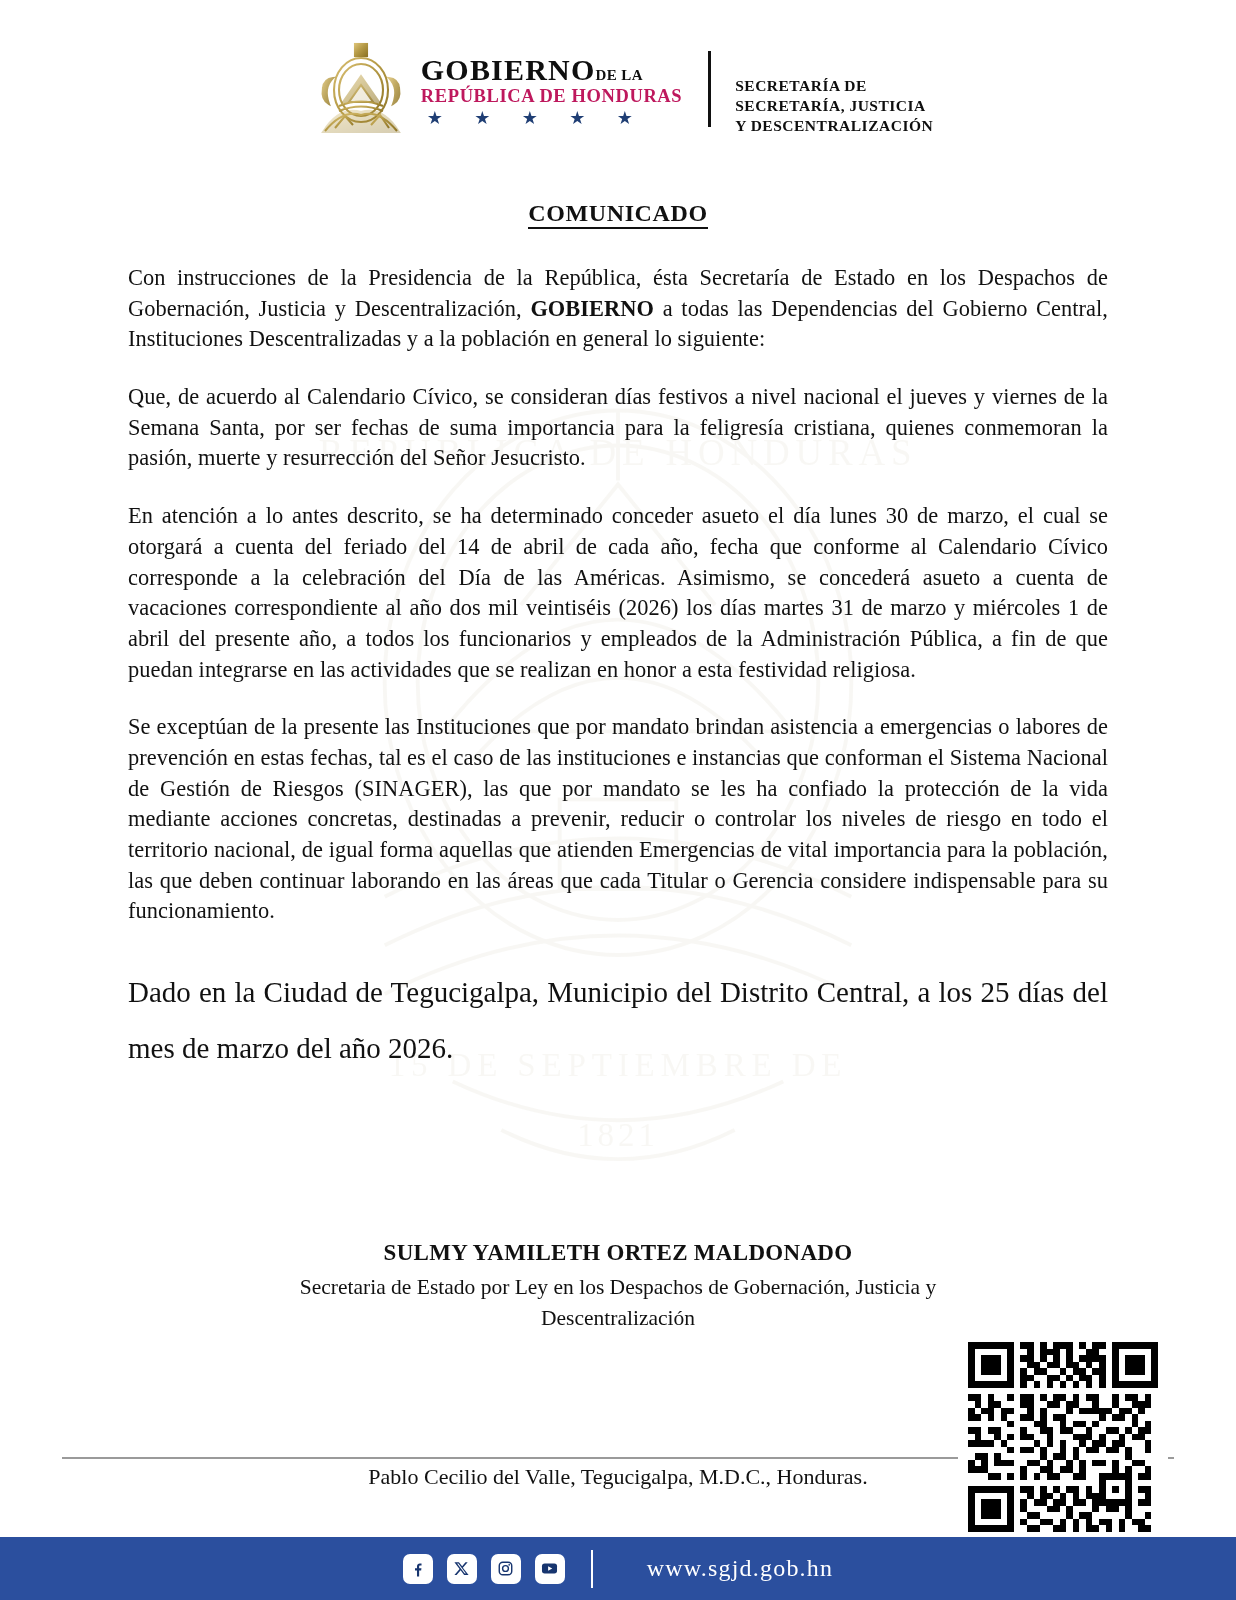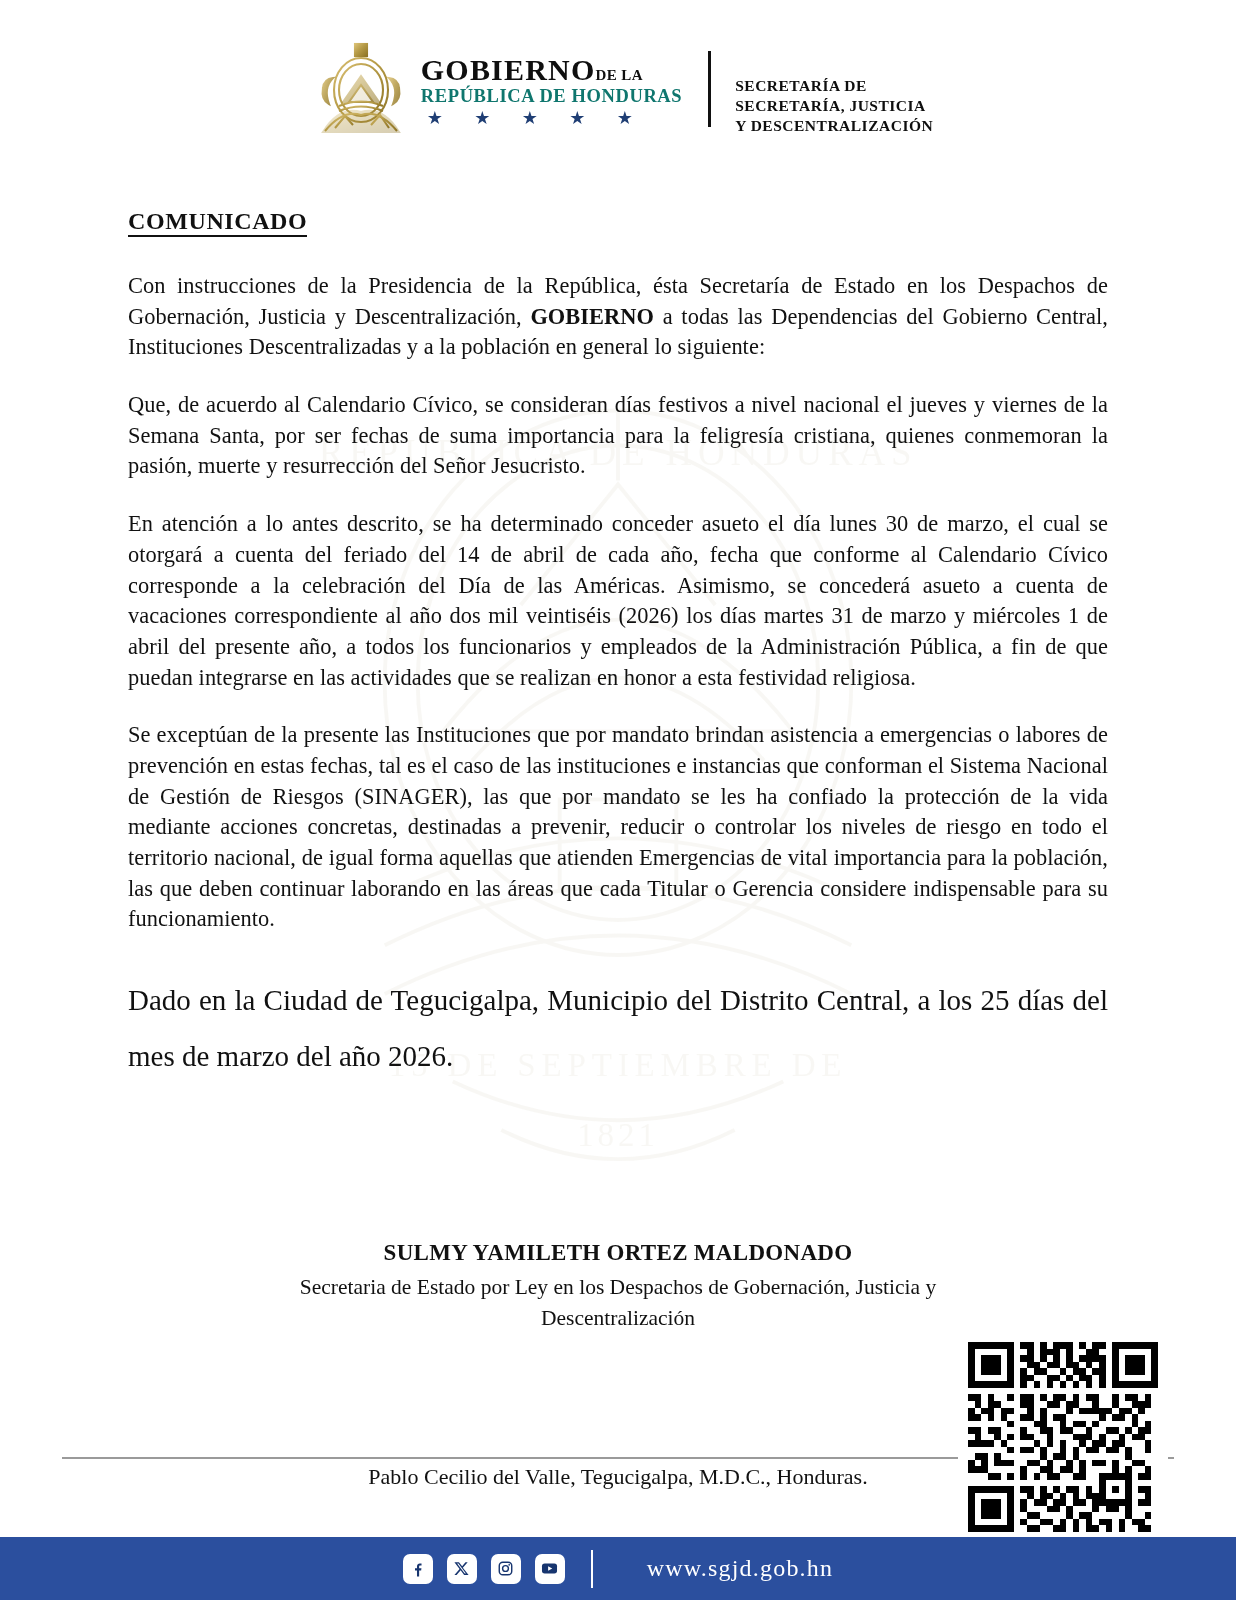--- a/index.html
+++ b/index.html
@@ -68,21 +68,21 @@
   }
   .gob-line1 .small {
     font-size: 15px;
     letter-spacing: 0.4px;
   }
   .gob-line2 {
     font-family: "Liberation Serif", "DejaVu Serif", serif;
     font-weight: bold;
     font-size: 18.5px;
     letter-spacing: 0.6px;
-    color: #0f766e;
+    color: #be185d;
     line-height: 1.12;
     margin-top: 1px;
     white-space: nowrap;
   }
   .stars {
     display: flex;
     justify-content: space-between;
     width: 206px;
     margin: 3px 0 0 6px;
     color: #1f3e74;
@@ -109,25 +109,25 @@
 
   
   .content {
     position: absolute;
     left: 128px;
     right: 128px;
     top: 196px;
     z-index: 1;
   }
   .doc-title {
-    text-align: left;
+    text-align: center;
     font-size: 24px;
     font-weight: bold;
     letter-spacing: 0.6px;
-    margin: 12px 0 36px 0;
+    margin: 4px 0 36px 0;
   }
   .doc-title span {
     border-bottom: 2px solid #111;
     padding-bottom: 1px;
   }
   p.para {
     margin: 0 0 27px 0;
     font-size: 22.4px;
     line-height: 1.37;
     text-align: justify;

